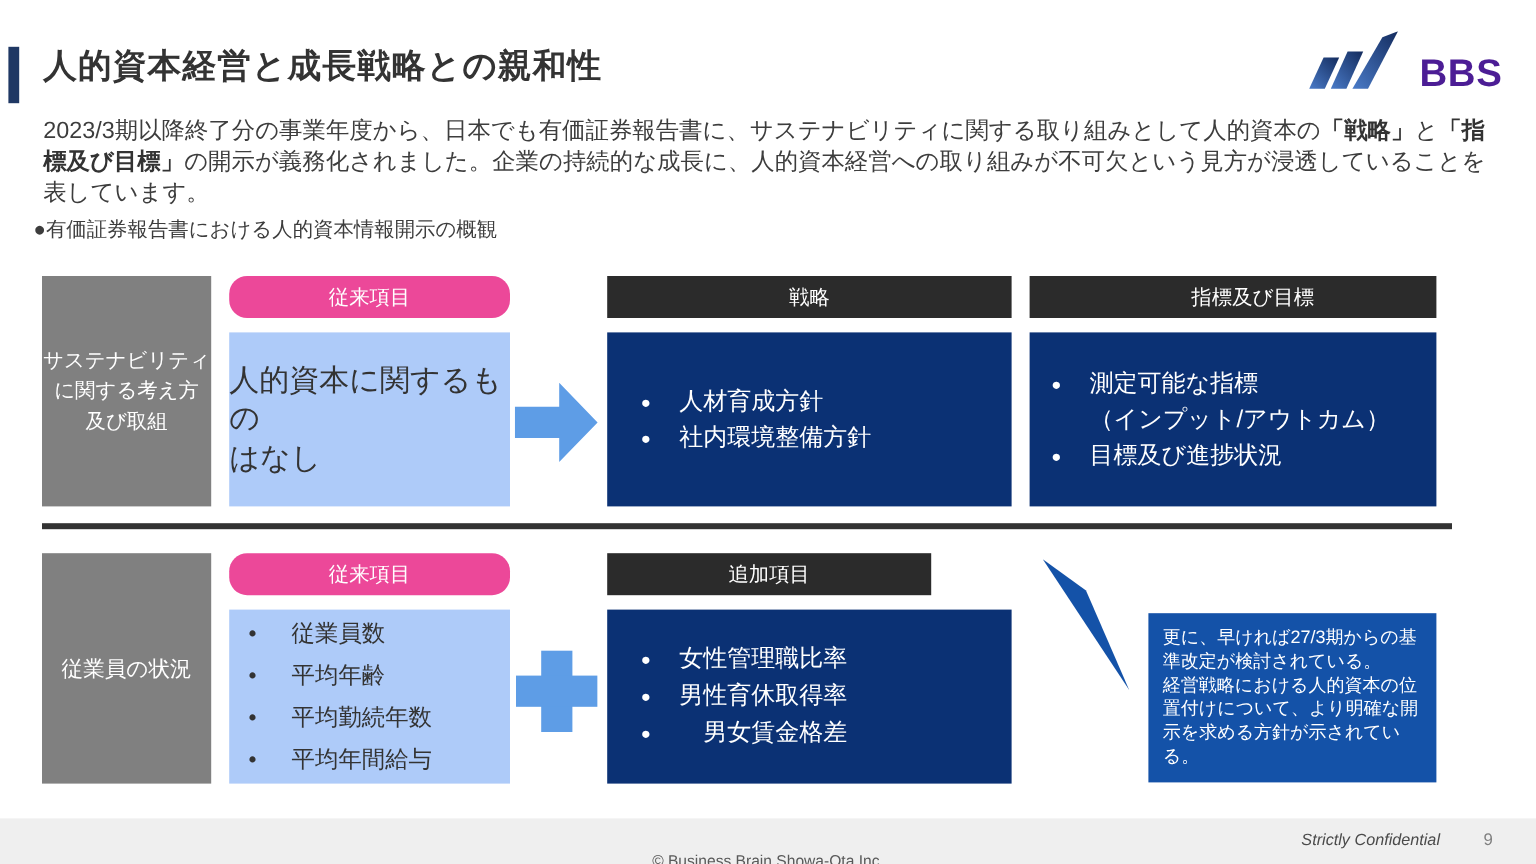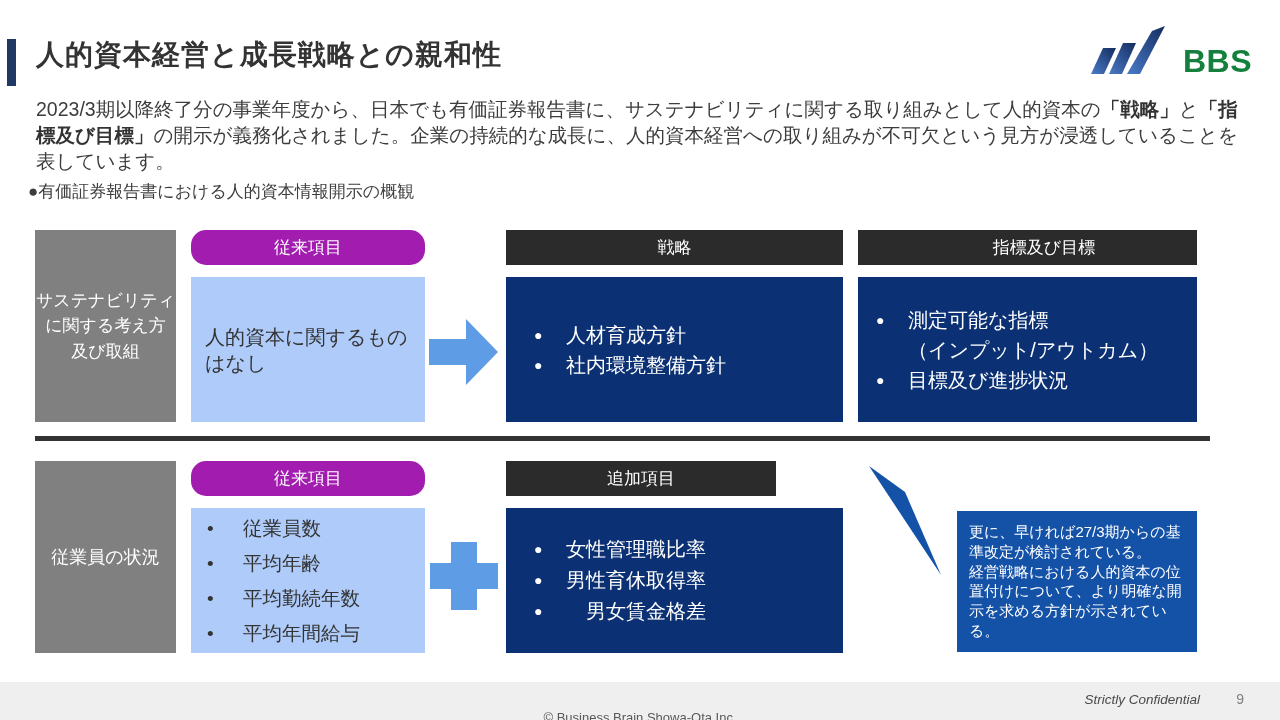--- a/index.html
+++ b/index.html
@@ -7,38 +7,38 @@
   .slide {
     position:relative; width:1280px; height:720px; background:#ffffff;
     font-family:"Liberation Sans", sans-serif; overflow:hidden;
   }
   
   .accent-bar { position:absolute; left:7px; top:39px; width:9px; height:47px; background:#1F3864; }
   .page-title { position:absolute; left:36px; top:36px; margin:0; font-size:28px; font-weight:bold; color:#333333; letter-spacing:1px; }
   
   .logo { position:absolute; right:28px; top:26px; display:flex; align-items:flex-end; gap:6px; }
   .logo svg { width:90px; height:50px; display:block; }
-  .logo-text { font-size:32px; font-weight:bold; color:#15803d; line-height:0.95; letter-spacing:0.5px; }
+  .logo-text { font-size:32px; font-weight:bold; color:#4c1d95; line-height:0.95; letter-spacing:0.5px; }
   
   .intro { position:absolute; left:36px; top:97px; width:1214px; margin:0; font-size:19.5px; line-height:1.33; color:#3d3d3d; }
   .intro b { font-weight:bold; color:#333; }
   
   .section-label { position:absolute; left:28px; top:180px; font-size:17px; color:#3d3d3d; }
   
   .side-box { position:absolute; left:35px; width:141px; height:192px; background:#808080; color:#ffffff;
               display:flex; align-items:center; justify-content:center; text-align:center;
               font-size:17px; line-height:1.5; white-space:pre-line; }
   .hdr { position:absolute; height:35px; display:flex; align-items:center; justify-content:center;
          color:#ffffff; font-size:17px; }
-  .hdr-gray { background:#a21caf;border-radius:15px; }
+  .hdr-gray { background:#ec4899;border-radius:15px; }
   .hdr-dark { background:#2B2B2B; }
   .body-box { position:absolute; height:145px; }
   .lightblue { background:#AECBF9; color:#333333; }
   .navy { background:#0B3174; color:#ffffff; }
-  .lb-single { display:flex; align-items:center; padding-left:14px; font-size:20px; line-height:1.3; white-space:pre-line; }
+  .lb-single { display:flex; align-items:center; font-size:25px; line-height:1.3; white-space:pre-line; }
   .list-box { display:flex; flex-direction:column; justify-content:center; }
   ul.blist { list-style:none; margin:0; padding:0; }
   ul.blist li { display:flex; align-items:flex-start; }
   .navy .bullet { font-size:14px; line-height:30px; width:32px; flex:none; text-align:left; }
   .navy .txt { font-size:20px; line-height:30px; white-space:pre-line; }
   .lb2 .bullet { font-size:19px; line-height:35px; width:36px; flex:none; color:#333; }
   .lb2 .txt { font-size:19.5px; line-height:35px; color:#333; }
   .pad-l28 { padding-left:28px; }
   .pad-l18 { padding-left:18px; }
   .pad-l16 { padding-left:16px; }

